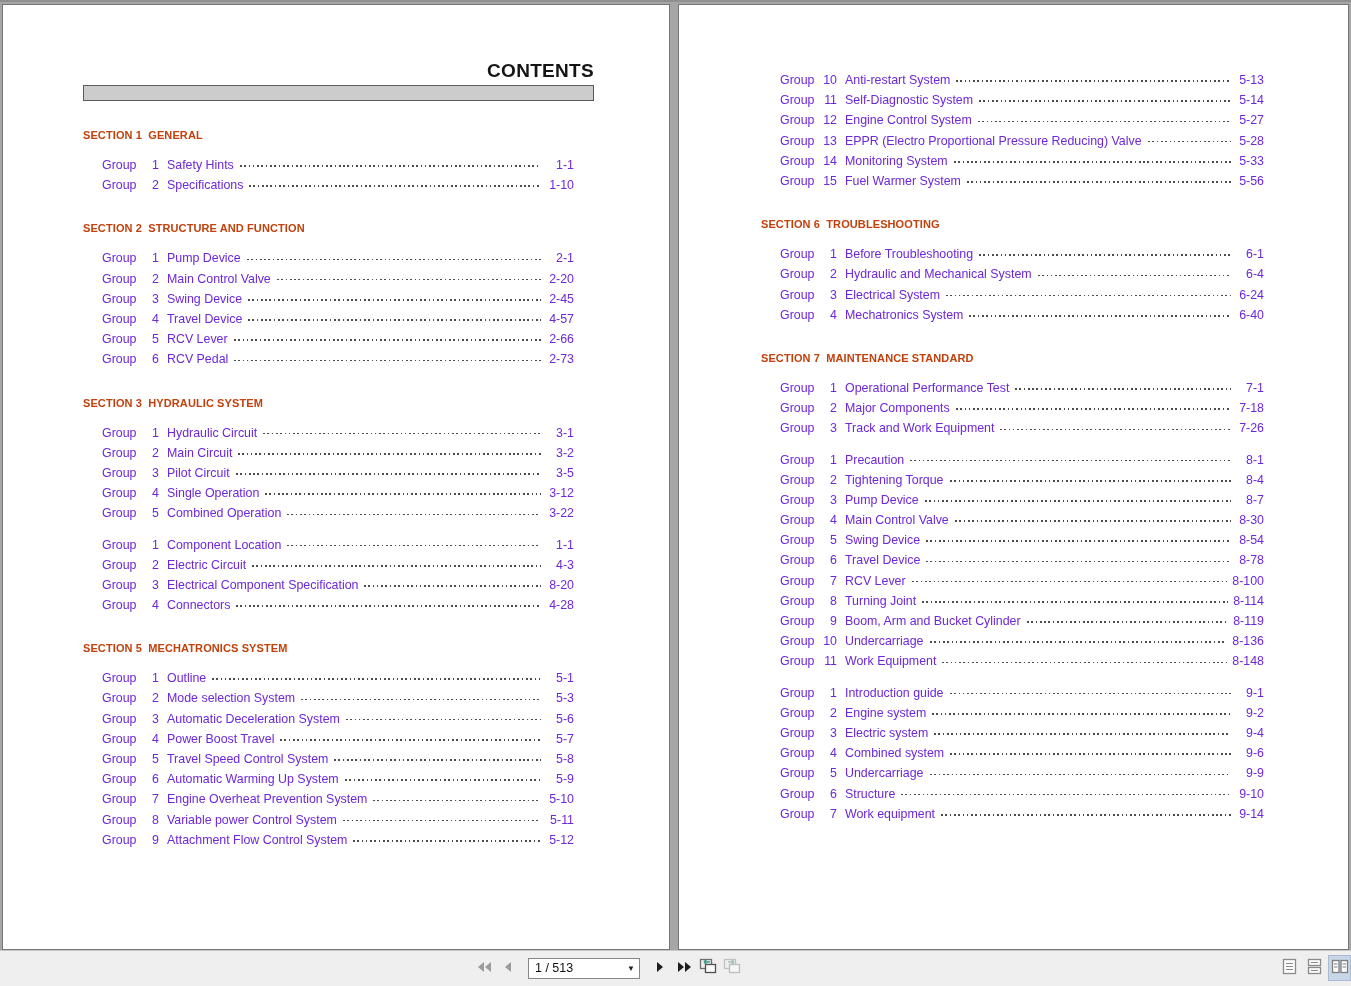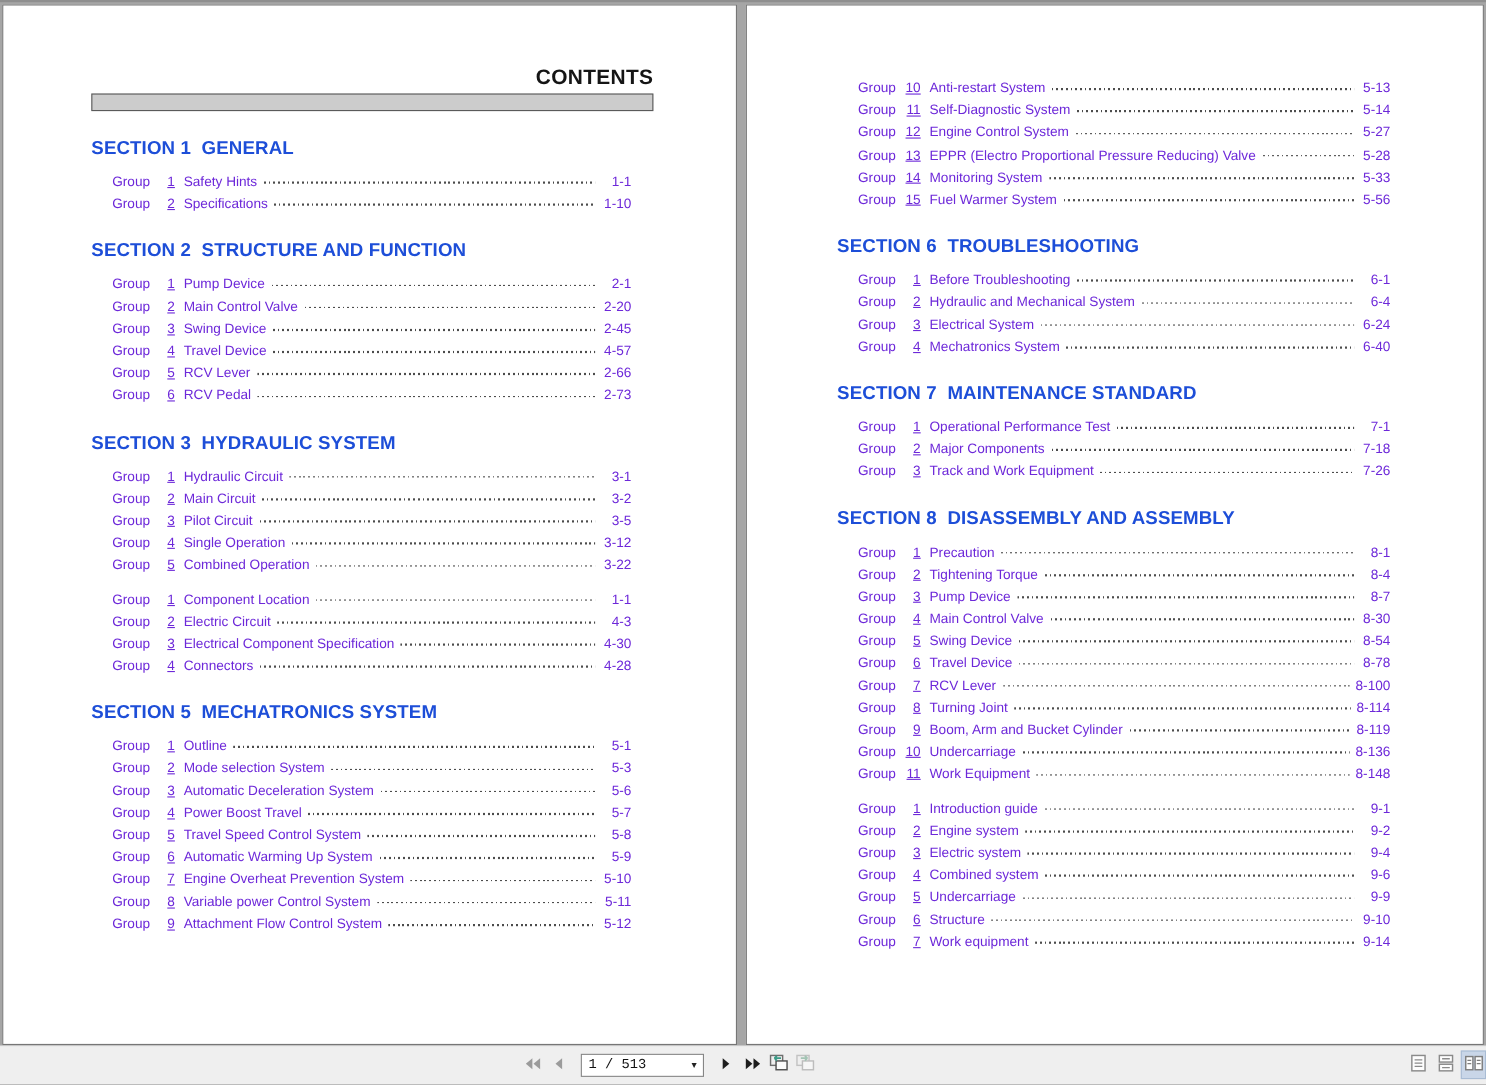--- a/index.html
+++ b/index.html
@@ -33,36 +33,36 @@
     text-align: right; letter-spacing: 0.3px;
     line-height: 24px;
   }
   .title-bar {
     height: 16px; margin-top: 2px;
     background: #cccccc;
     border: 1px solid #5a5a5a;
   }
 
   .toc-section {
-    font-size: 17px; font-weight: bold; color: #1d4ed8;
+    font-size: 11px; font-weight: bold; color: #c2410c;
     white-space: pre; letter-spacing: 0.1px;
     margin-top: 24px; line-height: 18px;
   }
   .content-l .first-block .toc-section { margin-top: 25px; }
   .toc-rows { margin-top: 11px; }
   .toc-row {
     display: flex; align-items: center;
     height: 20.2px;
     font-size: 12.4px; color: #6d28d9;
     margin-left: 19px;
   }
   .content-l .toc-row { margin-right: 20px; }
   .content-r .toc-row { margin-right: 0; }
   .toc-row .g { width: 37px; flex: none; }
-  .toc-row .n { width: 20px; flex: none; text-align: right; text-decoration: underline; }
+  .toc-row .n { width: 20px; flex: none; text-align: right; }
   .toc-row .t { flex: none; margin-left: 8px; white-space: pre; }
   .toc-row .leader {
     flex: 1 1 auto; height: 1.6px; margin: 2px 5px 0 6px;
     background-image: repeating-linear-gradient(to right, #4c4c4c 0 1.6px, transparent 1.6px 4.3px);
   }
   .toc-row .p { flex: none; min-width: 28px; text-align: right; }
 
   
   .toolbar {
     position: absolute; left: 0; right: 0; top: 950px; height: 36px;
@@ -78,21 +78,21 @@
     display: flex; align-items: center; justify-content: center;
     background: transparent; border: none; cursor: pointer; padding: 0;
   }
   .page-box {
     width: 112px; height: 21px; margin: 0 8px;
     background: #ffffff; border: 1px solid #868686;
     display: flex; align-items: center;
   }
   .page-box input {
     flex: 1 1 auto; width: 80px; border: none; outline: none;
-    font-family: Liberation Mono, monospace;
+    font-family: Liberation Sans, sans-serif;
     font-size: 12.5px; color: #111; padding: 0 0 0 6px; background: transparent;
   }
   .page-box .caret {
     flex: none; width: 16px; font-size: 8px; color: #222;
     text-align: center; cursor: pointer; user-select: none;
   }
   .view-controls {
     position: absolute; left: 1278px; top: 4px;
     display: flex; align-items: center; gap: 2px;
   }
@@ -238,21 +238,21 @@
                   <span class="n">2</span>
                   <span class="t">Electric Circuit</span>
                   <span class="leader"></span>
                   <span class="p">4-3</span>
                 </div>
                 <div class="toc-row">
                   <span class="g">Group</span>
                   <span class="n">3</span>
                   <span class="t">Electrical Component Specification</span>
                   <span class="leader"></span>
-                  <span class="p">4-30</span>
+                  <span class="p">8-20</span>
                 </div>
                 <div class="toc-row">
                   <span class="g">Group</span>
                   <span class="n">4</span>
                   <span class="t">Connectors</span>
                   <span class="leader"></span>
                   <span class="p">4-28</span>
                 </div>
               </div>
             </div>
@@ -430,21 +430,20 @@
                 <div class="toc-row">
                   <span class="g">Group</span>
                   <span class="n">3</span>
                   <span class="t">Track and Work Equipment</span>
                   <span class="leader"></span>
                   <span class="p">7-26</span>
                 </div>
               </div>
             </div>
             <div class="toc-block">
-              <div class="toc-section">SECTION 8  DISASSEMBLY AND ASSEMBLY</div>
               <div class="toc-rows">
                 <div class="toc-row">
                   <span class="g">Group</span>
                   <span class="n">1</span>
                   <span class="t">Precaution</span>
                   <span class="leader"></span>
                   <span class="p">8-1</span>
                 </div>
                 <div class="toc-row">
                   <span class="g">Group</span>

